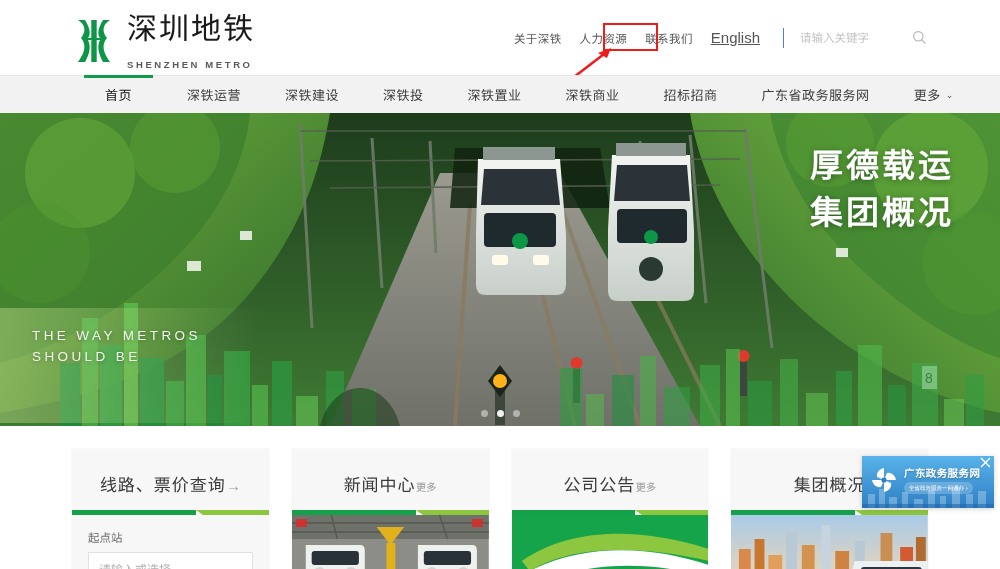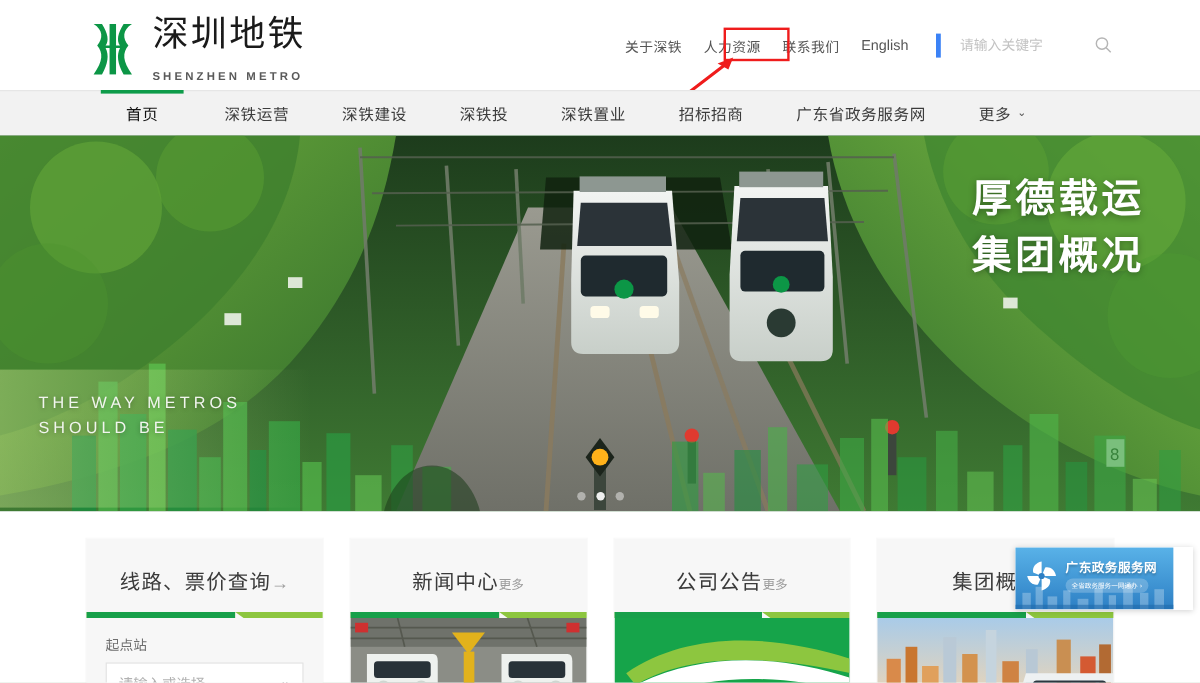--- a/index.html
+++ b/index.html
@@ -18,28 +18,28 @@
   .logo-text{display:flex;flex-direction:column;justify-content:center;}
   .logo-cn{font-size:30px;font-weight:400;color:#1a1a1a;letter-spacing:2px;line-height:1.05;
            font-family:"DejaVu Sans","Liberation Sans",sans-serif;}
   .logo-en{font-size:9.5px;font-weight:700;color:#5a5a5a;letter-spacing:2.6px;margin-top:14px;
            font-family:"Liberation Sans",sans-serif;}
 
   .topnav{position:absolute;right:0;top:0;height:75px;display:flex;align-items:center;}
   .topnav-links{display:flex;align-items:center;gap:0;}
   .topnav-link{font-size:11.5px;color:#555;padding:5px 9px;white-space:nowrap;cursor:pointer;
                font-family:"DejaVu Sans","Liberation Sans",sans-serif;letter-spacing:.4px;}
-  .topnav-link.en{font-family:"Liberation Sans",sans-serif;font-size:12px;letter-spacing:0;}
+  .topnav-link.en{font-family:"Liberation Sans",sans-serif;font-size:15px;letter-spacing:0;text-decoration:underline;}
   .topnav-link.boxed{position:relative;}
   .redbox{position:absolute;left:603px;top:23px;width:55px;height:28px;
           border:2.5px solid #ef1c1c;box-sizing:border-box;pointer-events:none;}
   .arrow-svg{position:absolute;left:570px;top:46px;width:50px;height:34px;pointer-events:none;}
 
   .search-wrap{display:flex;align-items:center;margin-left:14px;padding-left:14px;
-               border-left:4px solid #3b82f6;height:20px;}
+               border-left:1px solid #3b82f6;height:20px;}
   .search-input{border:none;outline:none;background:transparent;width:96px;font-size:11.5px;
                 color:#9a9a9a;font-family:"DejaVu Sans","Liberation Sans",sans-serif;}
   .search-input::placeholder{color:#c3c3c3;}
   .search-btn{margin-left:12px;margin-right:72px;width:18px;height:18px;cursor:pointer;
               display:flex;align-items:center;justify-content:center;}
 
   
   .mainnav{position:relative;height:37px;background:#f2f2f2;border-top:1px solid #e6e6e6;
            display:flex;align-items:stretch;padding-left:72px;}
   .nav-item{position:relative;display:flex;align-items:center;justify-content:center;
@@ -82,21 +82,21 @@
   .field-label{font-size:11.5px;color:#6f6f6f;margin-bottom:7px;
                font-family:"DejaVu Sans","Liberation Sans",sans-serif;}
   .field-select{display:flex;align-items:center;justify-content:space-between;
                 background:#fff;border:1px solid #e2e2e2;height:30px;padding:0 10px;cursor:pointer;}
   .field-select span{font-size:12px;color:#b2b2b2;font-family:"DejaVu Sans","Liberation Sans",sans-serif;}
   .field-select .chev{font-size:10px;color:#9b9b9b;}
 
   .card-img{height:72px;width:100%;display:block;}
 
   
-  .ad{position:absolute;right:6px;top:456px;width:148px;height:52px;overflow:hidden;
+  .ad{position:absolute;right:6px;top:456px;width:132px;height:52px;overflow:hidden;
       box-shadow:0 1px 5px rgba(0,0,0,.18);}
   .ad-close{position:absolute;right:2px;top:0px;width:13px;height:13px;cursor:pointer;z-index:4;}
   .ad-title{position:absolute;left:42px;top:9px;font-size:10.5px;color:#fff;font-weight:700;
             letter-spacing:.4px;font-family:"DejaVu Sans","Liberation Sans",sans-serif;
             text-shadow:0 1px 2px rgba(0,0,0,.25);}
   .ad-sub{position:absolute;left:42px;top:26px;font-size:5.5px;color:#ffffff;
           background:rgba(255,255,255,.22);padding:2px 5px;border-radius:7px;white-space:nowrap;
           font-family:"DejaVu Sans","Liberation Sans",sans-serif;}
   .ad-logo{position:absolute;left:9px;top:11px;width:26px;height:26px;}
 </style>
@@ -152,20 +152,23 @@
       <span>深铁运营</span>
     </div>
     <div class="nav-item">
       <span>深铁建设</span>
     </div>
     <div class="nav-item">
       <span>深铁投</span>
     </div>
     <div class="nav-item">
       <span>深铁置业</span>
+    </div>
+    <div class="nav-item">
+      <span>深铁商业</span>
     </div>
     <div class="nav-item">
       <span>招标招商</span>
     </div>
     <div class="nav-item">
       <span>广东省政务服务网</span>
     </div>
     <div class="nav-item">
       <span>更多</span>
       <span class="caret">⌄</span>

